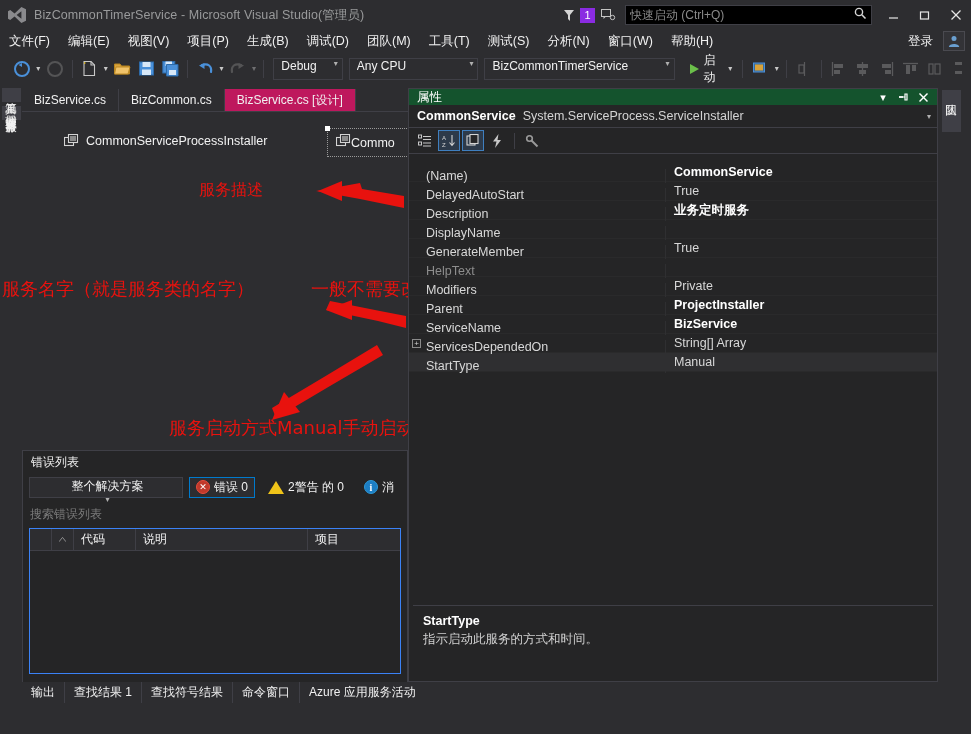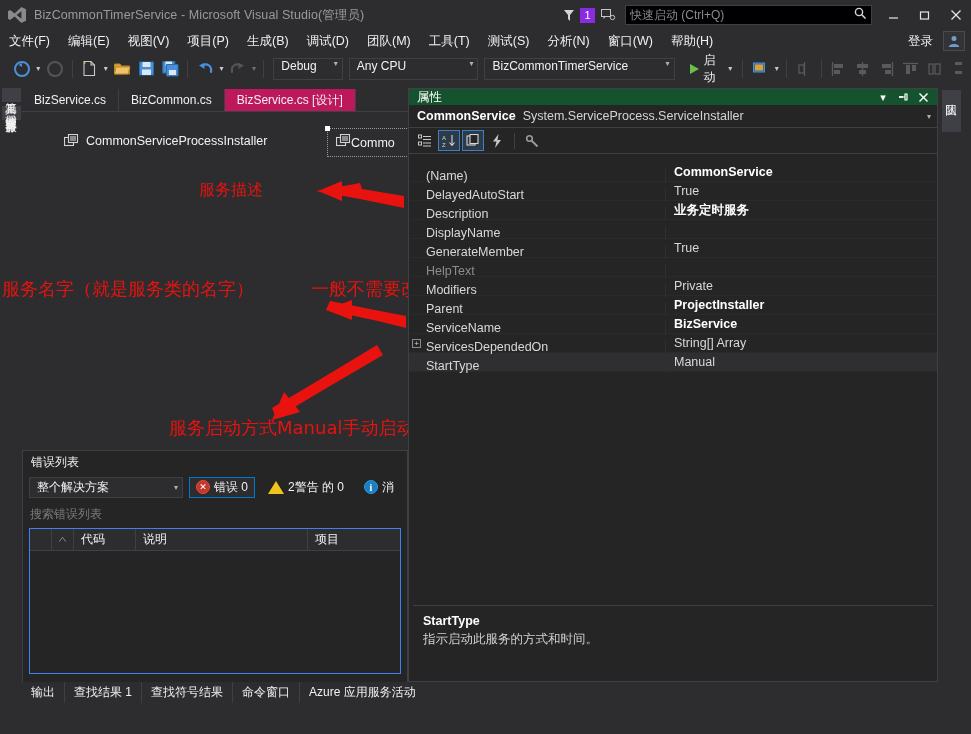--- a/index.html
+++ b/index.html
@@ -113,21 +113,21 @@
   
   .errpanel {
     position: absolute; left: 22px; top: 450px; width: 386px; height: 232px;
     background: #252526; border: 1px solid #3f3f46; border-bottom: none;
   }
   .errhdr { height: 22px; display: flex; align-items: center; padding: 0 8px;
             color: #f1f1f1; font-size: 12px; background: #252526; }
   .errtools { height: 28px; display: flex; align-items: center; padding: 0 6px; gap: 6px; }
   .scope-combo {
     width: 168px; height: 21px; border: 1px solid #3f3f46; background: #2d2d30;
-    display: flex; align-items: center; padding: 0 4px 0 7px; color: #f1f1f1; font-size: 12px;
+    display: flex; align-items: center; padding: 0 4px 0 7px; color: #f1f1f1; font-size: 12px; flex-direction: column;
   }
   .scope-combo .cval { flex: 1; }
   .sevbtn {
     height: 21px; display: flex; align-items: center; gap: 4px; padding: 0 6px;
     color: #f1f1f1; font-size: 12px; border: 1px solid transparent; white-space: nowrap;
   }
   .sevbtn.active { border-color: #007acc; background: #2d2d30; }
   .ico-err { width: 14px; height: 14px; border-radius: 50%; background: #c0392b;
              border: 1.5px solid #e74c3c; display: flex; align-items: center;
              justify-content: center; color: #fff; font-size: 9px; line-height: 1; font-weight: bold; }

